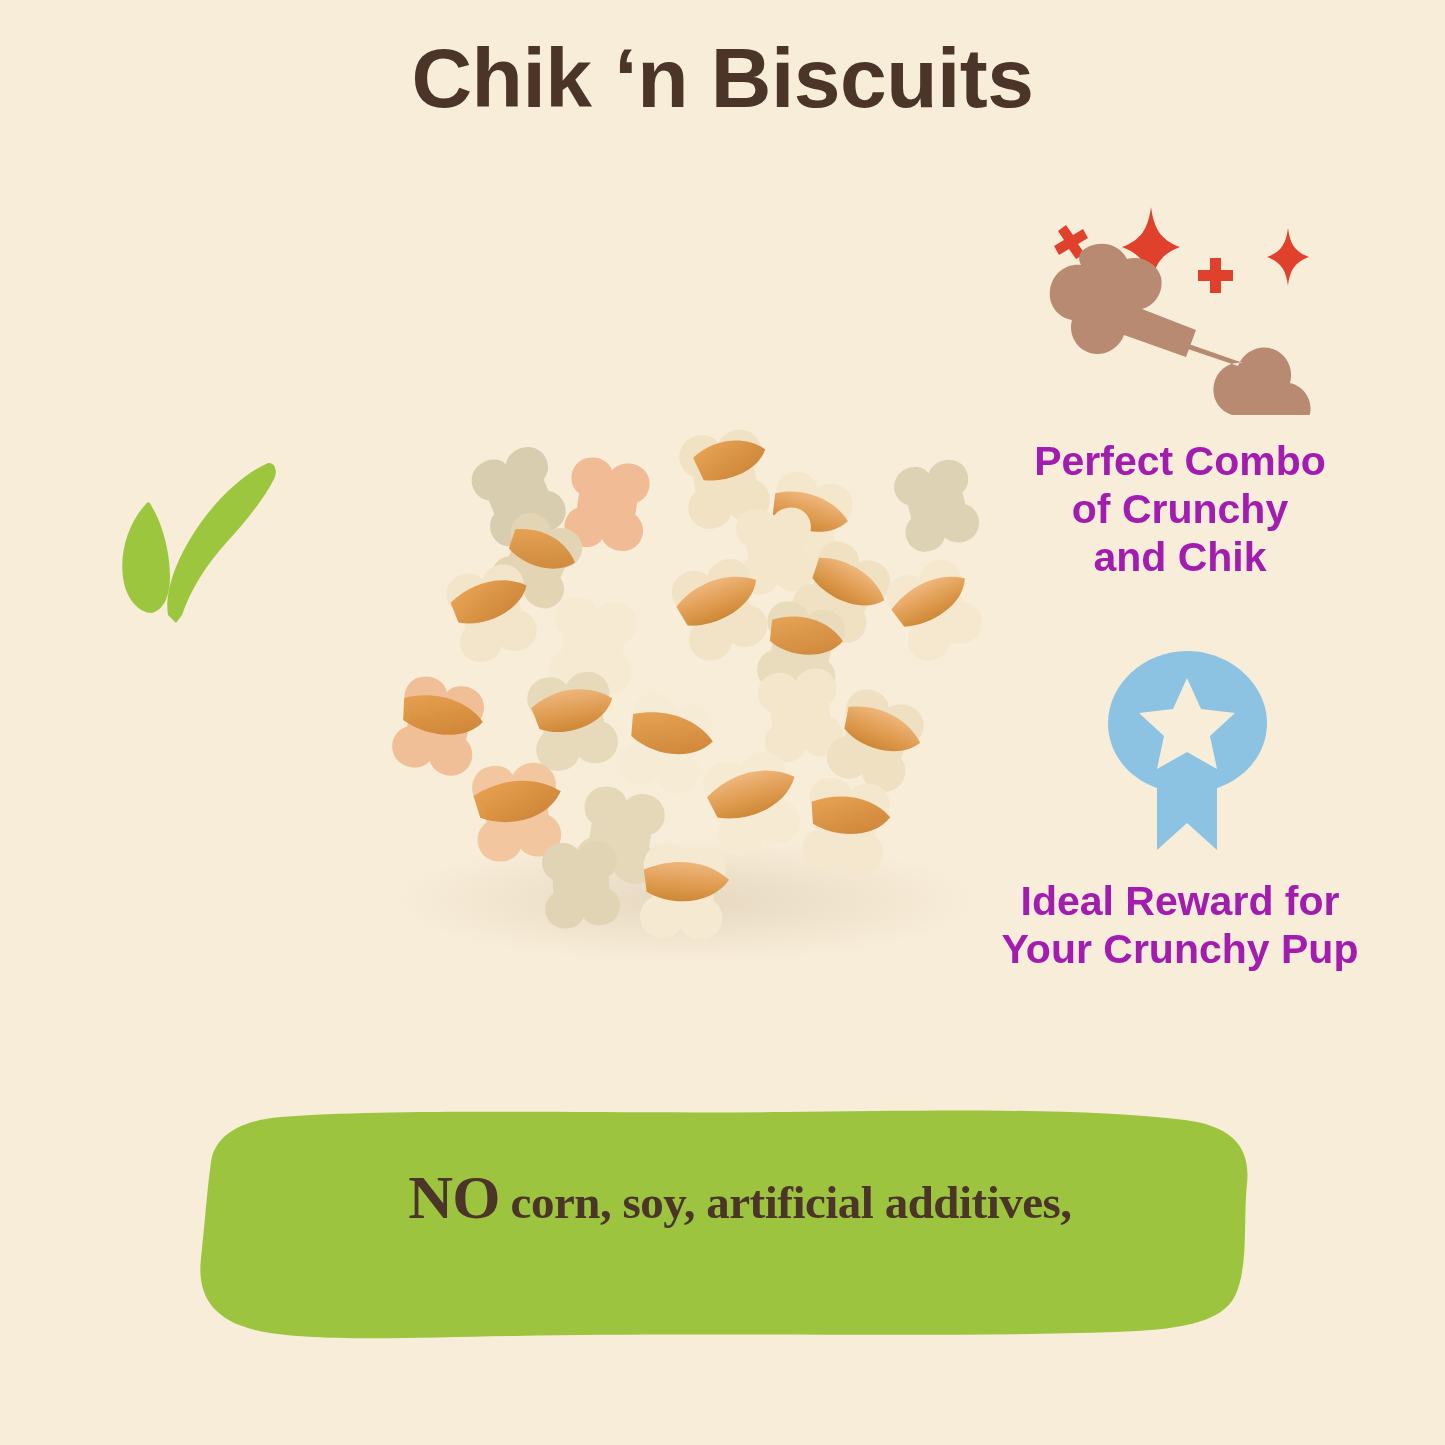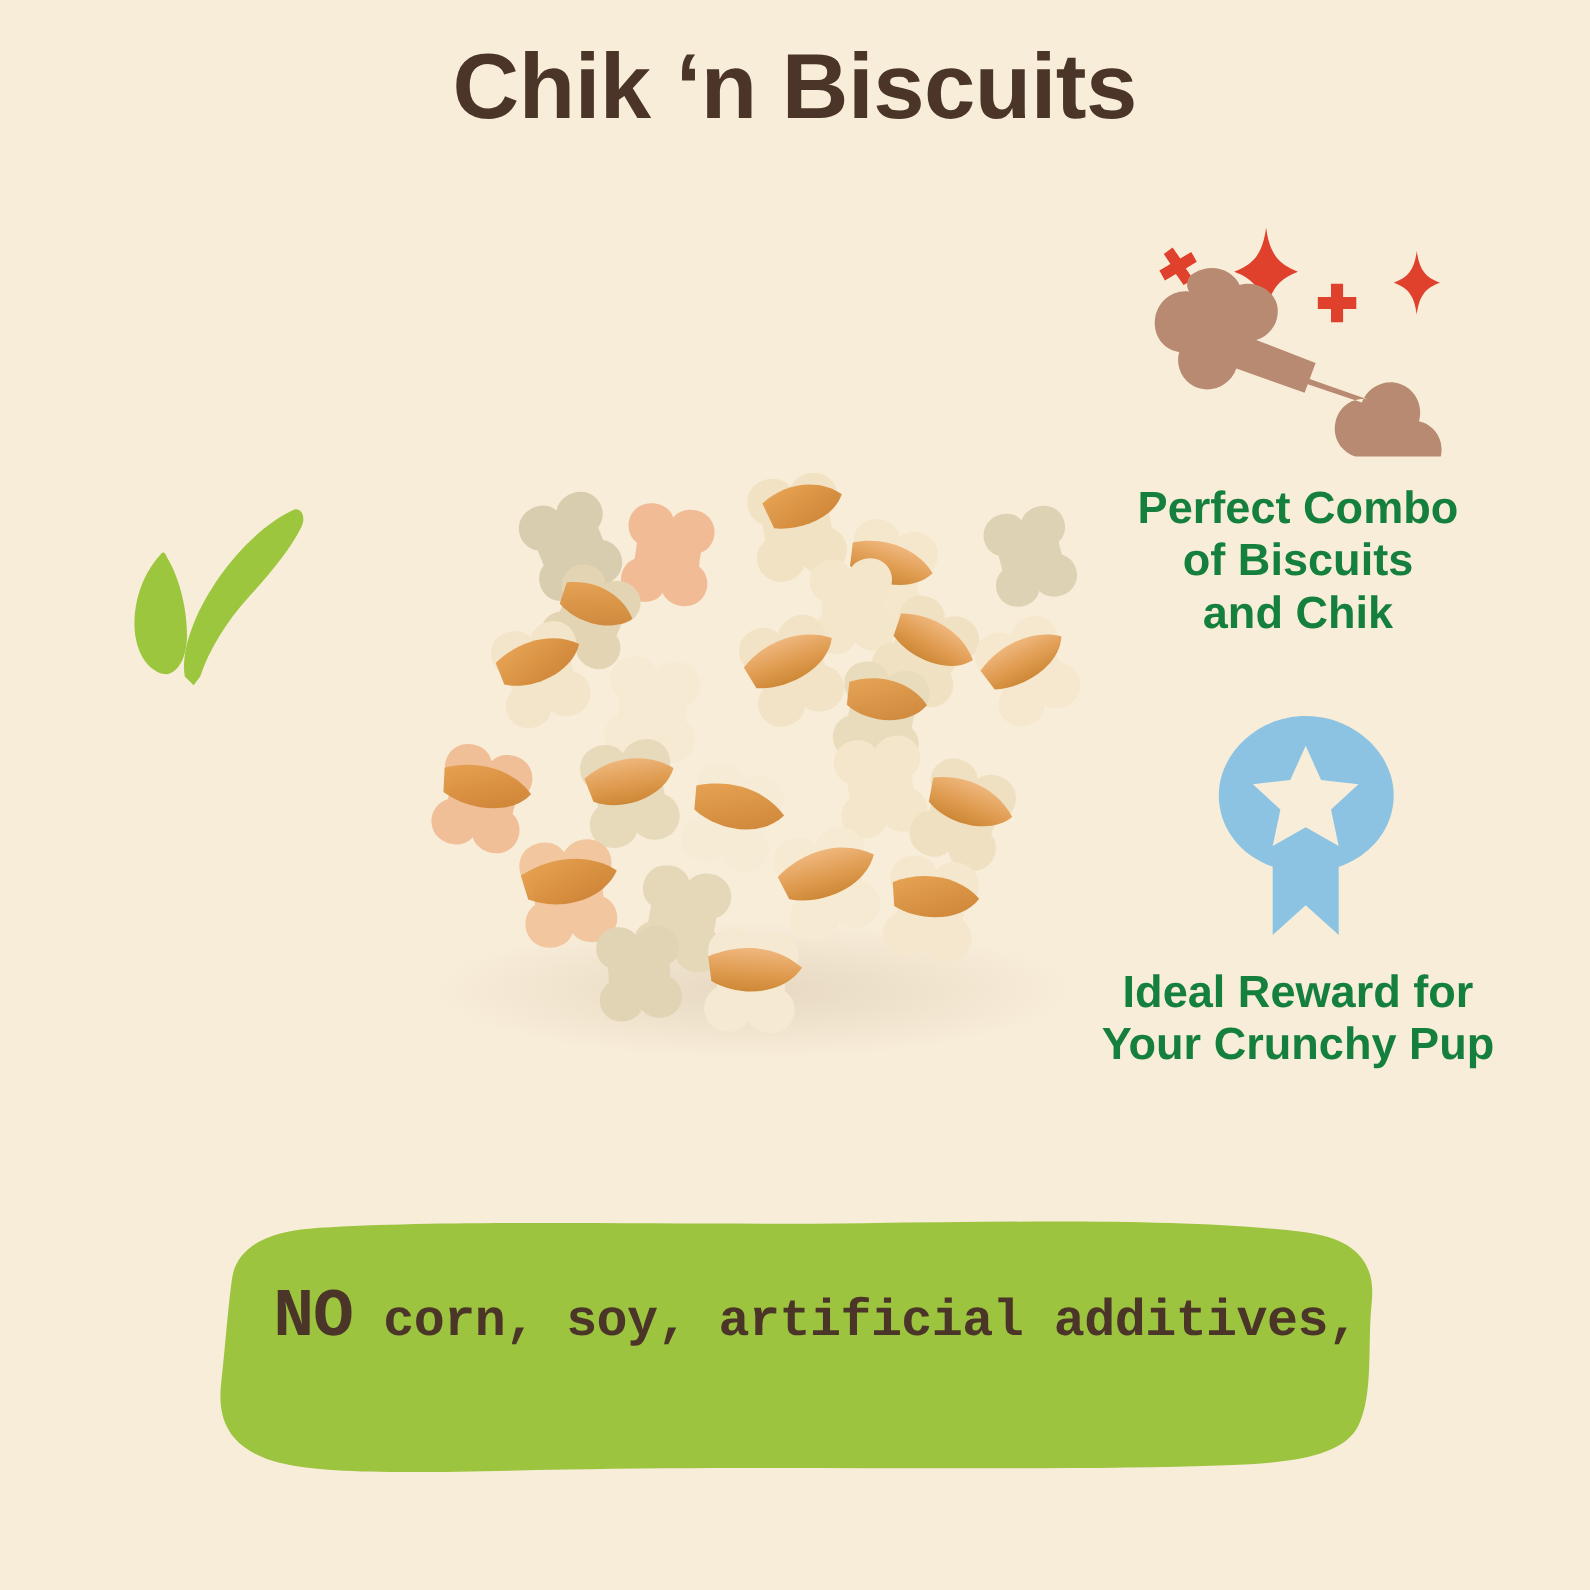--- a/index.html
+++ b/index.html
@@ -33,21 +33,21 @@
     font-weight: bold;
     color: #4b3529;
     letter-spacing: -0.5px;
     line-height: 1.05;
     font-family: "Liberation Sans", sans-serif;
   }
 
   
   .feature-text {
     position: absolute;
-    color: #15803d;
+    color: #a21caf;
     font-weight: bold;
     text-align: center;
     line-height: 1.17;
     font-family: "Liberation Sans", sans-serif;
   }
 
   
   .feature-left-icon {
     position: absolute;
     left: 110px;
@@ -115,23 +115,23 @@
     inset: 0;
     width: 100%;
     height: 100%;
   }
   .banner-text {
     position: absolute;
     left: 60px;
     top: 62px;
     width: 990px;
     color: #4b3529;
-    font-family: Liberation Mono, monospace;
+    font-family: Liberation Serif, serif;
     line-height: 1.22;
-    text-align: right;
+    text-align: center;
   }
   .banner-no {
     font-size: 62px;
     font-weight: bold;
     letter-spacing: -1px;
   }
   .banner-rest {
     font-size: 47px;
     font-weight: bold;
     letter-spacing: -0.5px;
@@ -177,21 +177,21 @@
                  C 223 157, 239 149, 253 154 C 267 159, 274 174, 270 188
                  C 284 191, 293 205, 290 219 C 287 234, 272 244, 258 240
                  C 253 252, 239 257, 227 252 C 214 247, 208 233, 212 220
                  C 199 216, 191 203, 194 189 C 197 175, 209 166, 223 168
                  L 166 148 Z" fill="#b98a72"></path>
       </g>
     </svg>
   </div>
   <div class="feature-text feature-combo-text">
     <div>Perfect Combo</div>
-    <div>of Biscuits</div>
+    <div>of Crunchy</div>
     <div>and Chik</div>
   </div>
 
   <div class="feature-ribbon-icon">
     <svg viewBox="0 0 185 210" width="185" height="210" aria-hidden="true">
 
       <path d="M62 120 L 62 205 L 92 178 L 122 205 L 122 120 Z" fill="#8cc3e3"></path>
 
       <path d="M92 6 C 136 6, 172 40, 172 78 C 172 118, 136 148, 92 148
                C 48 148, 13 118, 13 78 C 13 40, 48 6, 92 6 Z" fill="#8cc3e3"></path>

